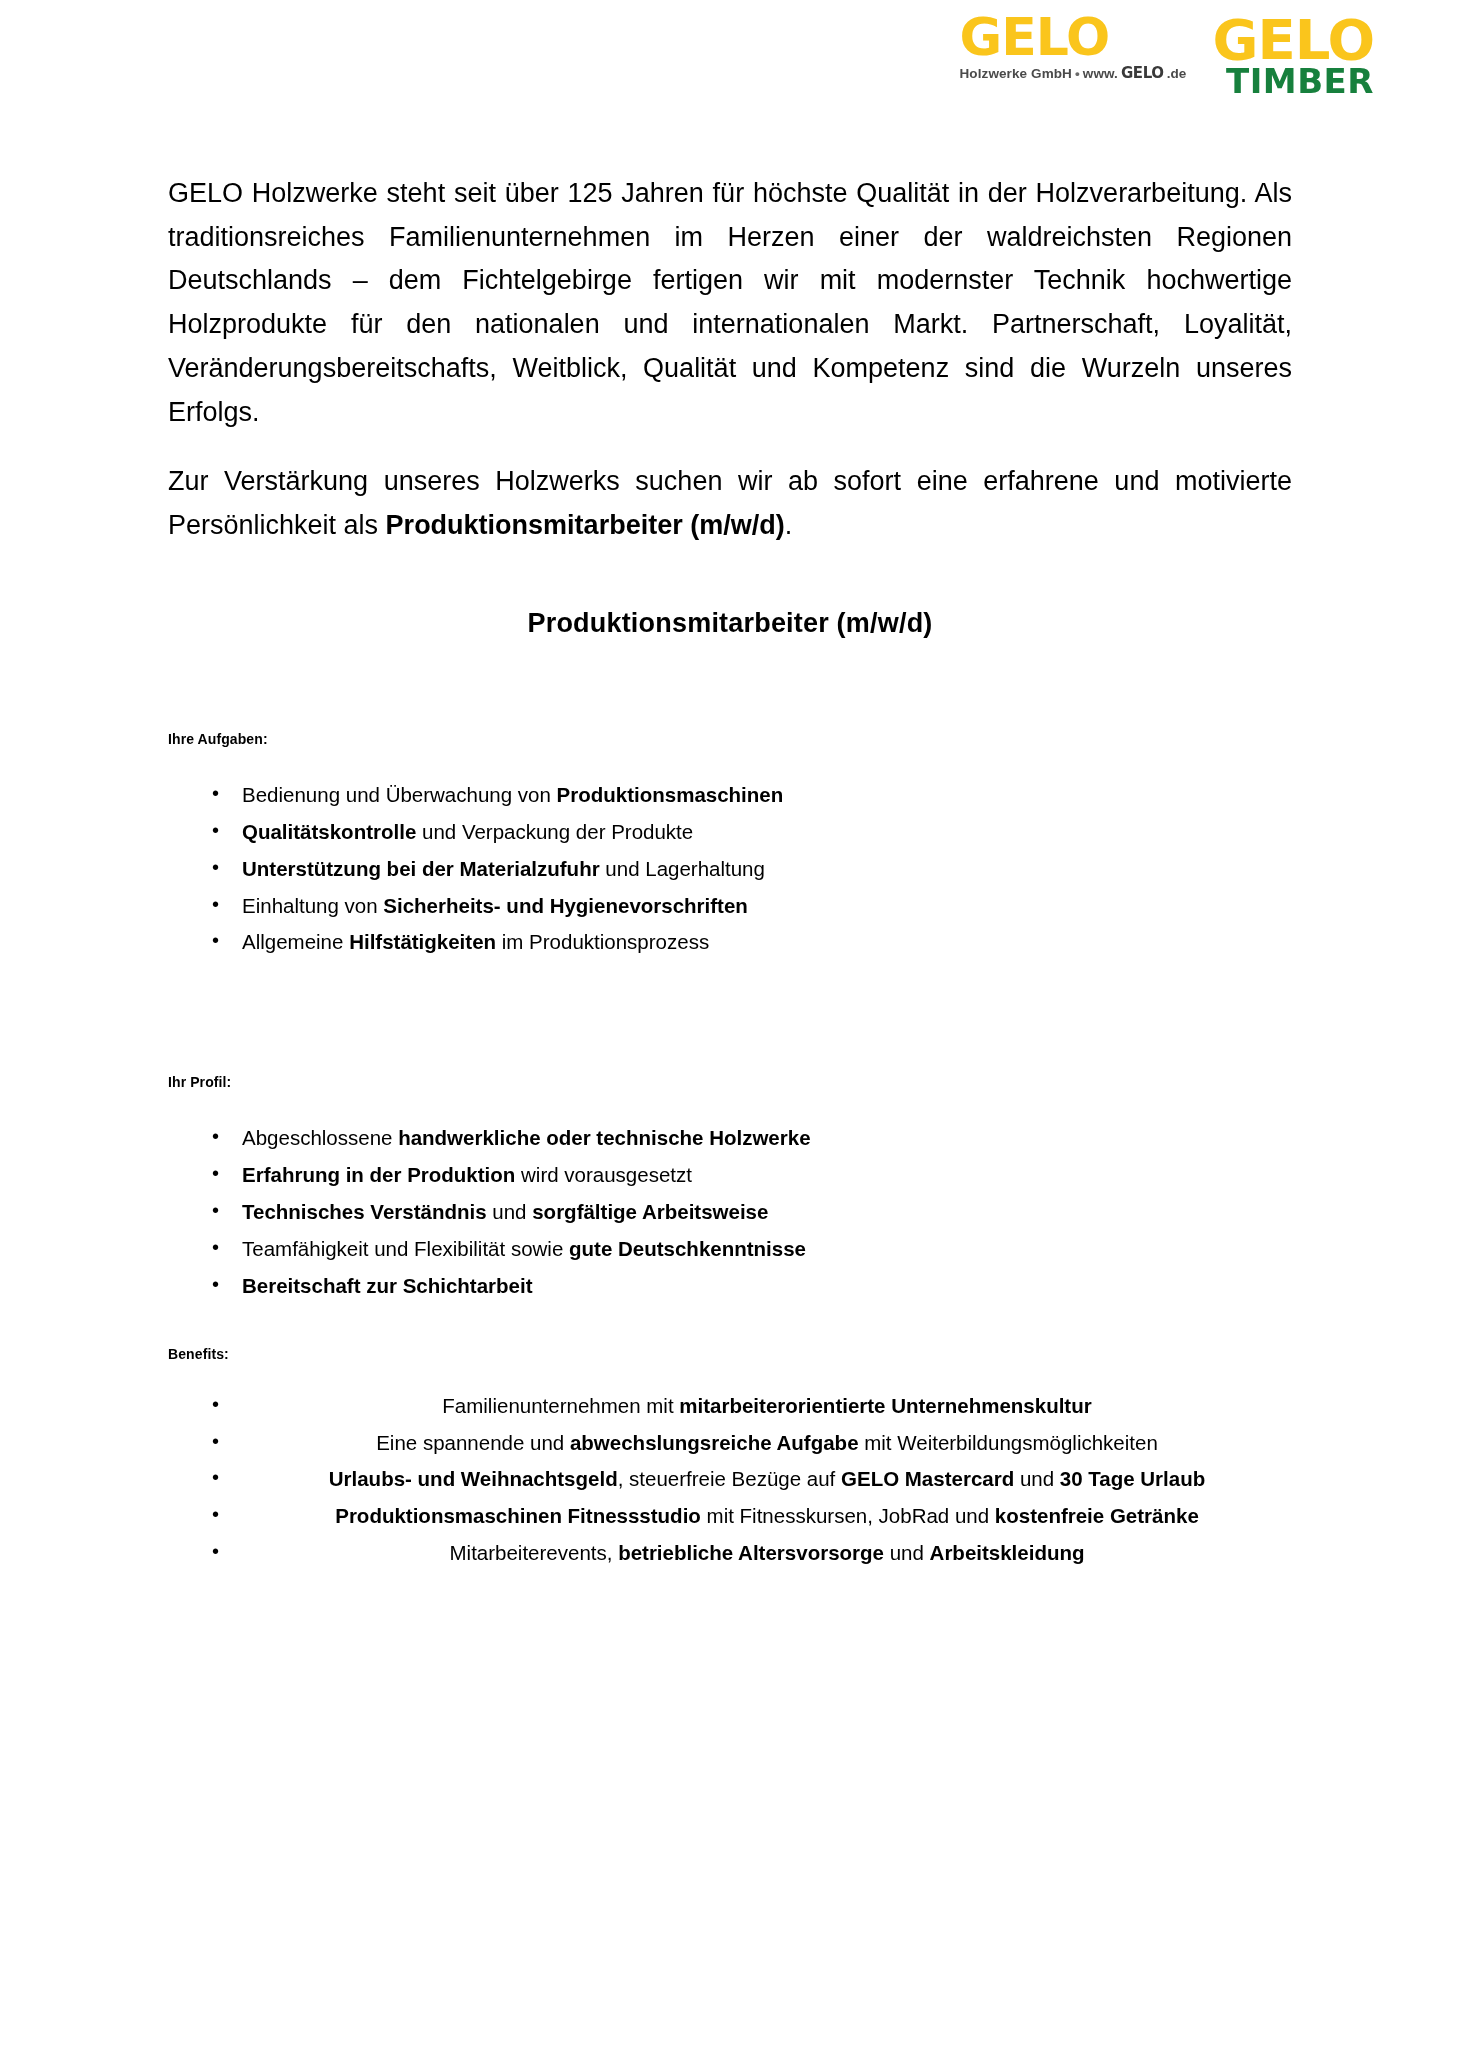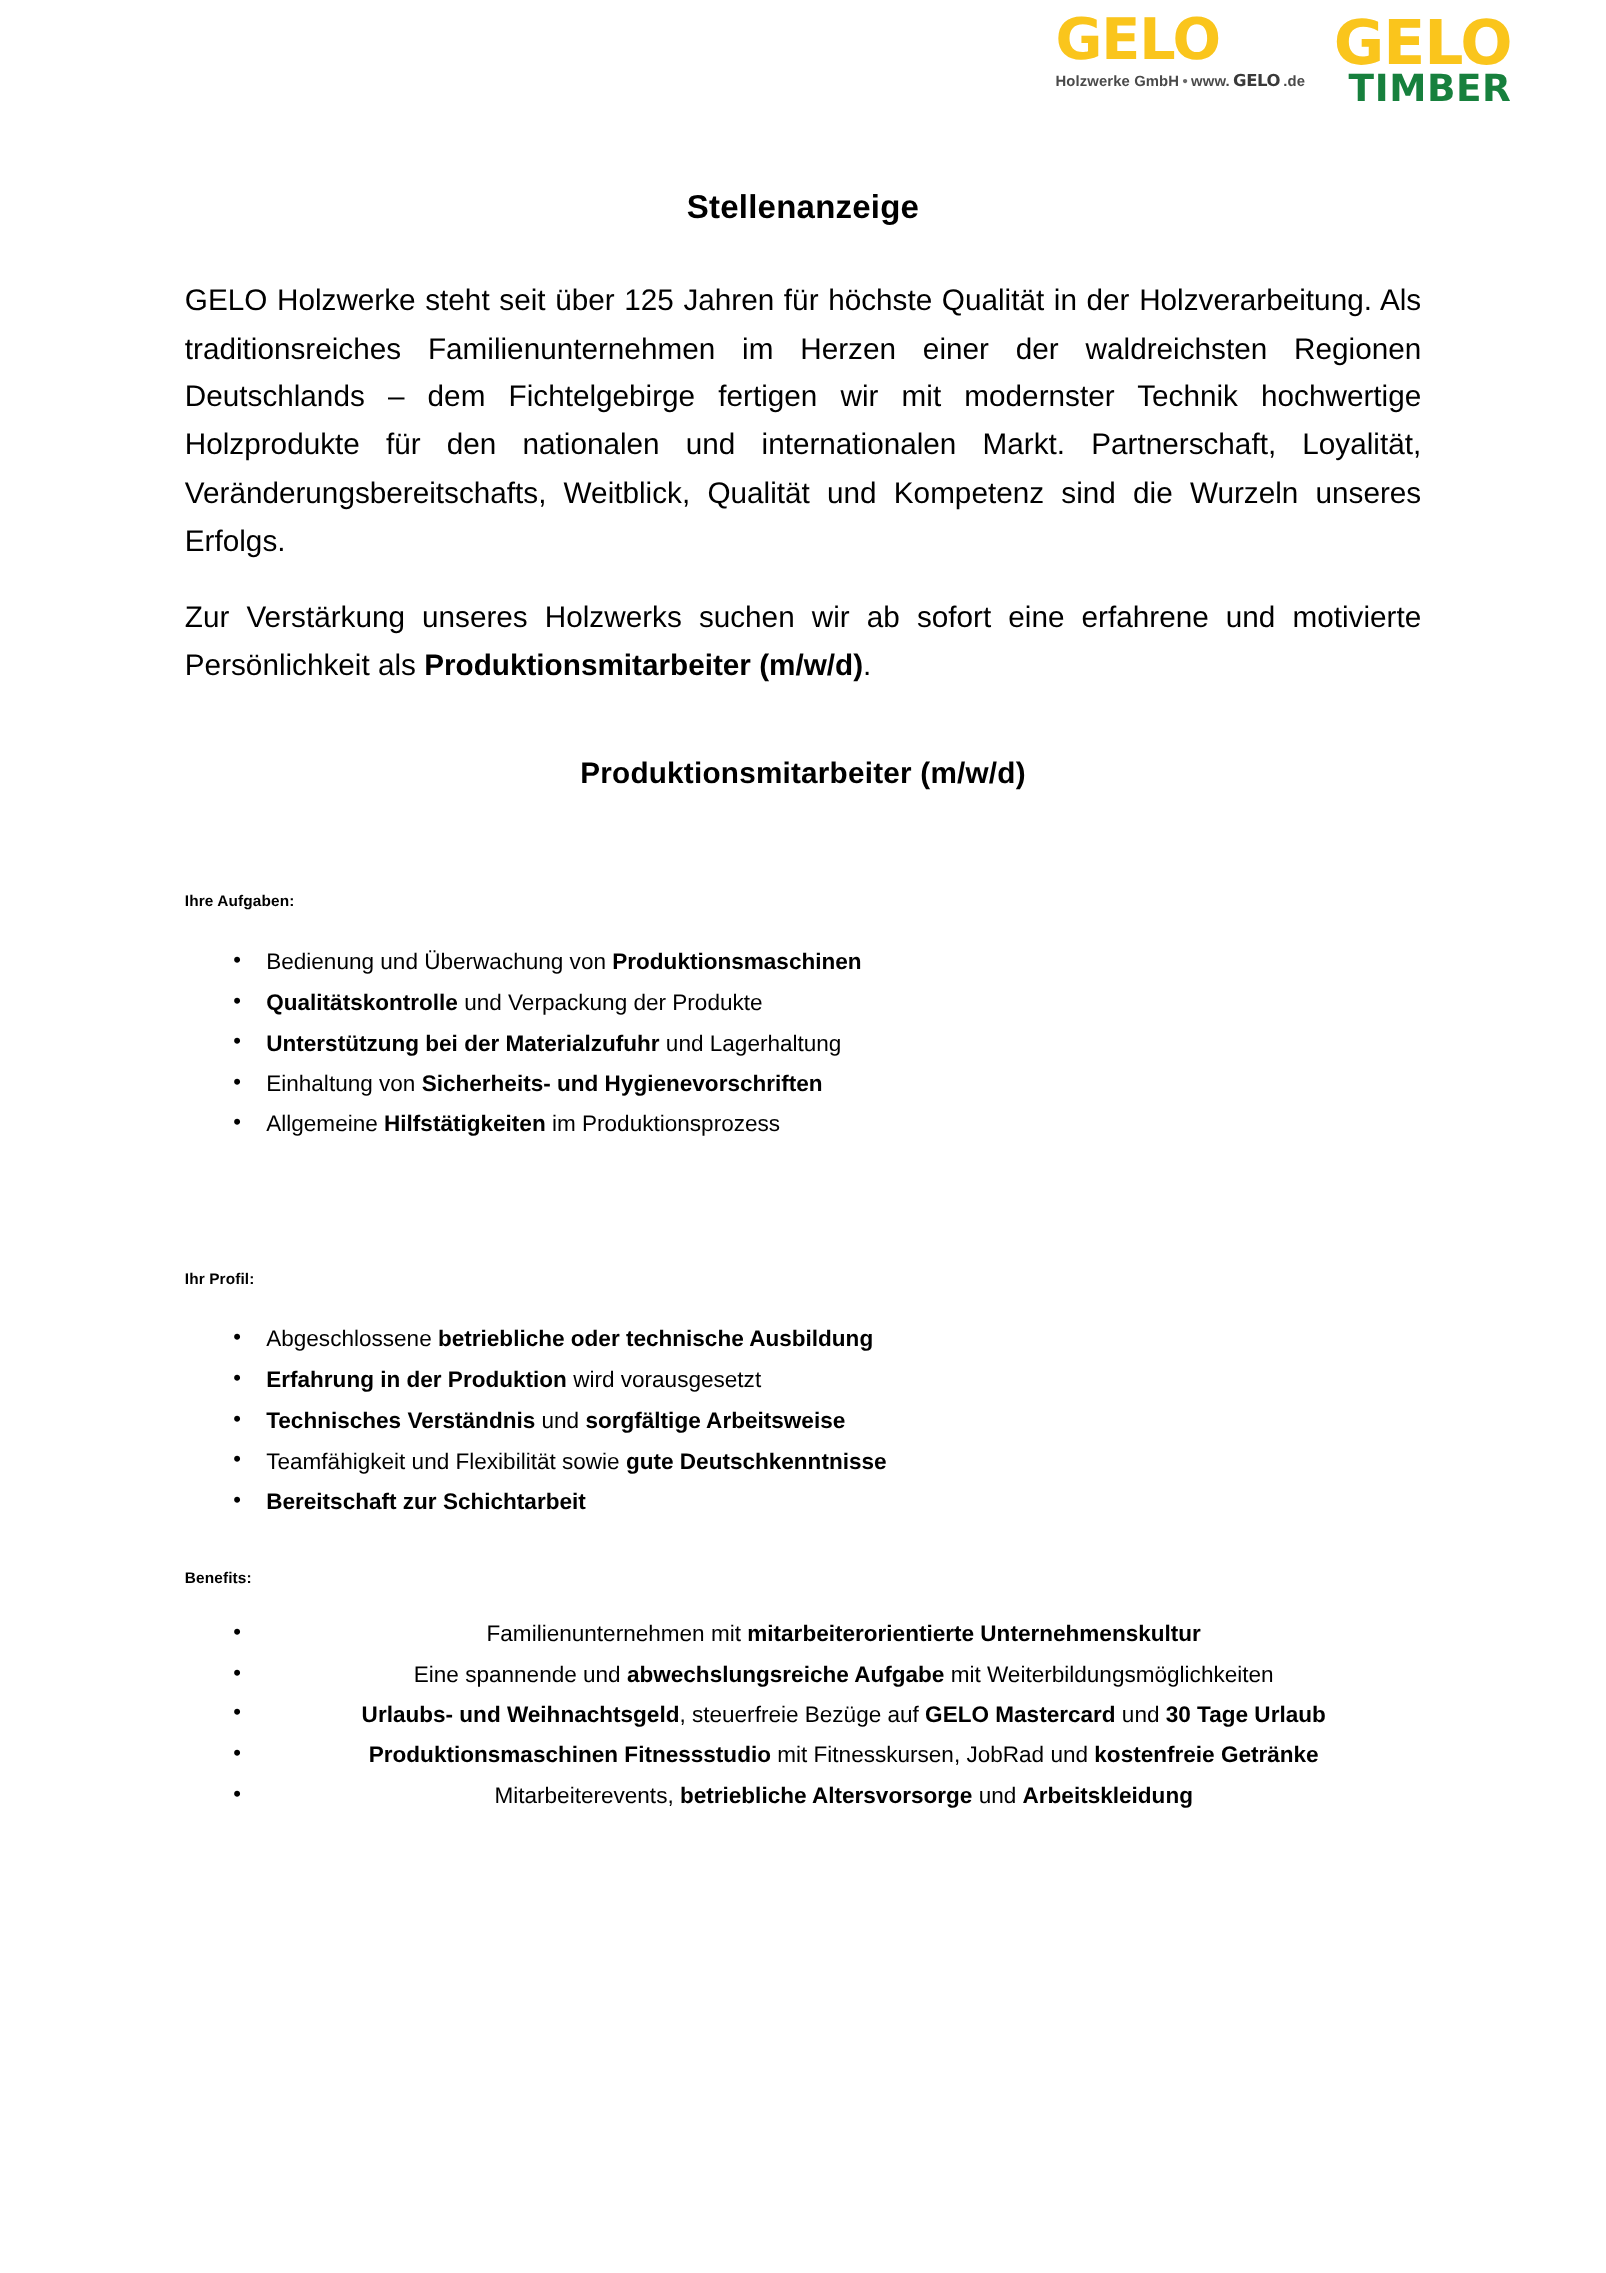--- a/index.html
+++ b/index.html
@@ -181,21 +181,20 @@
 
     <div class="logo-block logo-timber">
       <div class="logo-word">GELO</div>
       <div class="timber-word">TIMBER</div>
     </div>
 
   </div>
 
   <div class="content">
 
-    <h1 class="doc-title">Stellenanzeige</h1>
 
     <p class="para">GELO Holzwerke steht seit über 125 Jahren für höchste Qualität in der Holzverarbeitung. Als traditionsreiches Familienunternehmen im Herzen einer der waldreichsten Regionen Deutschlands – dem Fichtelgebirge fertigen wir mit modernster Technik hochwertige Holzprodukte für den nationalen und internationalen Markt. Partnerschaft, Loyalität, Veränderungsbereitschafts, Weitblick, Qualität und Kompetenz sind die Wurzeln unseres Erfolgs.</p>
 
     <p class="para">
       <span>Zur Verstärkung unseres Holzwerks suchen wir ab sofort eine erfahrene und motivierte Persönlichkeit als </span><b>Produktionsmitarbeiter (m/w/d)</b><span>.</span>
     </p>
 
     <h2 class="job-title">Produktionsmitarbeiter (m/w/d)</h2>
 
     <div class="block-aufgaben">
@@ -216,21 +215,21 @@
         <li>
           <span>Allgemeine </span><b>Hilfstätigkeiten</b><span> im Produktionsprozess</span>
         </li>
       </ul>
     </div>
 
     <div class="block-profil">
       <h3 class="section-heading">Ihr Profil:</h3>
       <ul class="bullets">
         <li>
-          <span>Abgeschlossene </span><b>betriebliche oder technische Ausbildung</b><span></span>
+          <span>Abgeschlossene </span><b>handwerkliche oder technische Holzwerke</b><span></span>
         </li>
         <li>
           <span></span><b>Erfahrung in der Produktion</b><span> wird vorausgesetzt</span>
         </li>
         <li>
           <span></span><b>Technisches Verständnis</b><span> und </span><b>sorgfältige Arbeitsweise</b><span></span>
         </li>
         <li>
           <span>Teamfähigkeit und Flexibilität sowie </span><b>gute Deutschkenntnisse</b><span></span>
         </li>

